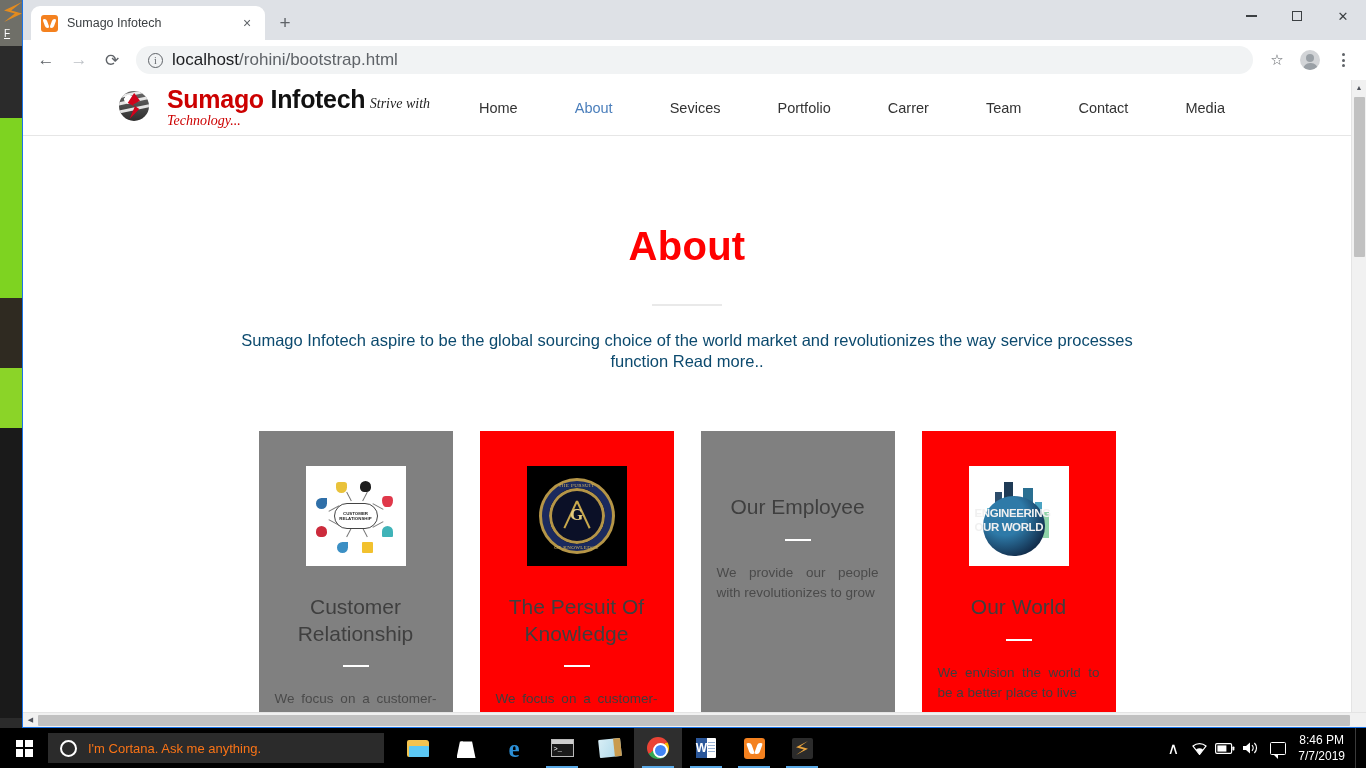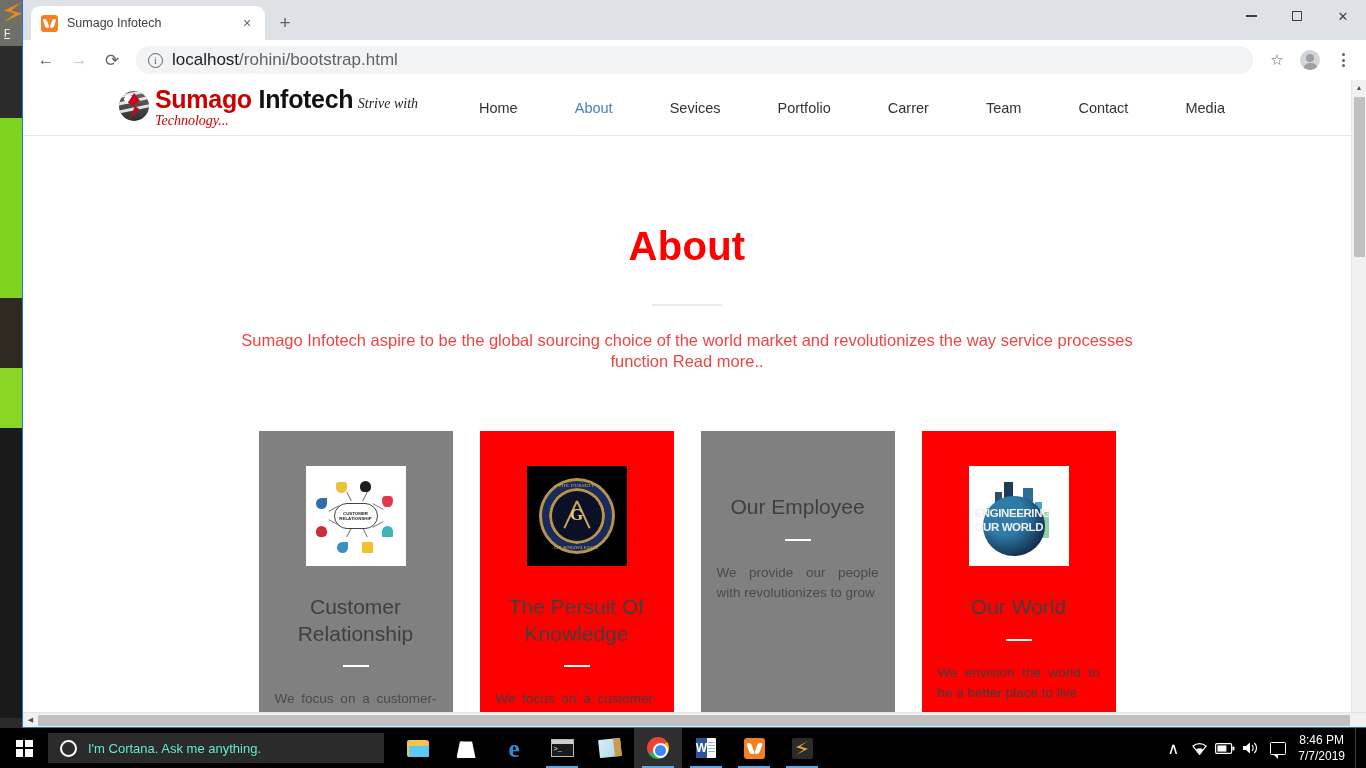--- a/index.html
+++ b/index.html
@@ -126,21 +126,21 @@
   .page {
     position: absolute; left: 0; top: 0; right: 15px; bottom: 15px;
     background: #fff; overflow: hidden;
   }
 
   
   .site-head {
     height: 56px; display: flex; align-items: center; padding: 0 0 0 96px;
     border-bottom: 1px solid #e6e6e6;
   }
-  .logo { display: flex; align-items: flex-start; gap: 6px; width: 330px; }
+  .logo { display: flex; align-items: flex-start; gap: 18px; width: 330px; }
   .globe {
     width: 30px; height: 30px; border-radius: 50%; flex: none; margin-top: 4px;
     background:
       radial-gradient(circle at 32% 28%, #ffffff 0 14%, rgba(255,255,255,0) 15%),
       linear-gradient(#6b6b6b, #2d2d2d);
     position: relative; overflow: hidden;
   }
   .globe::before {
     content:""; position:absolute; left:-4px; top:8px; width:40px; height:3px;
     background:#fff; transform: rotate(-12deg); box-shadow: 0 8px 0 #fff, 0 -7px 0 #fff;
@@ -164,21 +164,21 @@
   .navlink.active { color: #4a7ebb; }
 
   
   .about-wrap { text-align: center; padding-top: 88px; }
   .about-title {
     font-size: 40px; font-weight: bold; color: #ff0000; letter-spacing: .3px;
   }
   .divider-lg { width: 70px; height: 2px; background: #e9e9e9; margin: 35px auto 0; }
   .about-lead {
     max-width: 900px; margin: 24px auto 0; font-size: 16.5px;
-    color: #ef4444; line-height: 1.25;
+    color: #0c4a6e; line-height: 1.25;
   }
 
   
   .cards {
     display: flex; gap: 27px; justify-content: center; margin-top: 60px;
   }
   .card {
     width: 194px; padding: 35px 14px 0; text-align: center;
     height: 310px; overflow: hidden;
   }
@@ -312,21 +312,21 @@
     display: grid; grid-template-columns: 1fr 1fr; grid-template-rows: 1fr 1fr; gap: 1.8px;
   }
   .win-logo i { background: #fff; display: block; }
   .cortana {
     width: 336px; height: 30px; background: #2b2b2b; display: flex;
     align-items: center; gap: 11px; padding-left: 12px;
   }
   .cortana-ring {
     width: 17px; height: 17px; border-radius: 50%; border: 2px solid #fff; flex: none;
   }
-  .cortana-txt { font-size: 13px; color: #5eead4; }
+  .cortana-txt { font-size: 13px; color: #f97316; }
   .tb-apps { display: flex; align-items: center; margin-left: 10px; gap: 0; }
   .tb-app {
     width: 48px; height: 40px; display: flex; align-items: center; justify-content: center;
     position: relative;
   }
   .tb-app.active { background: #2e2e2e; }
   .tb-app .underline {
     position: absolute; bottom: 0; left: 8px; right: 8px; height: 2.5px; background: #5aa9e6;
   }
   

